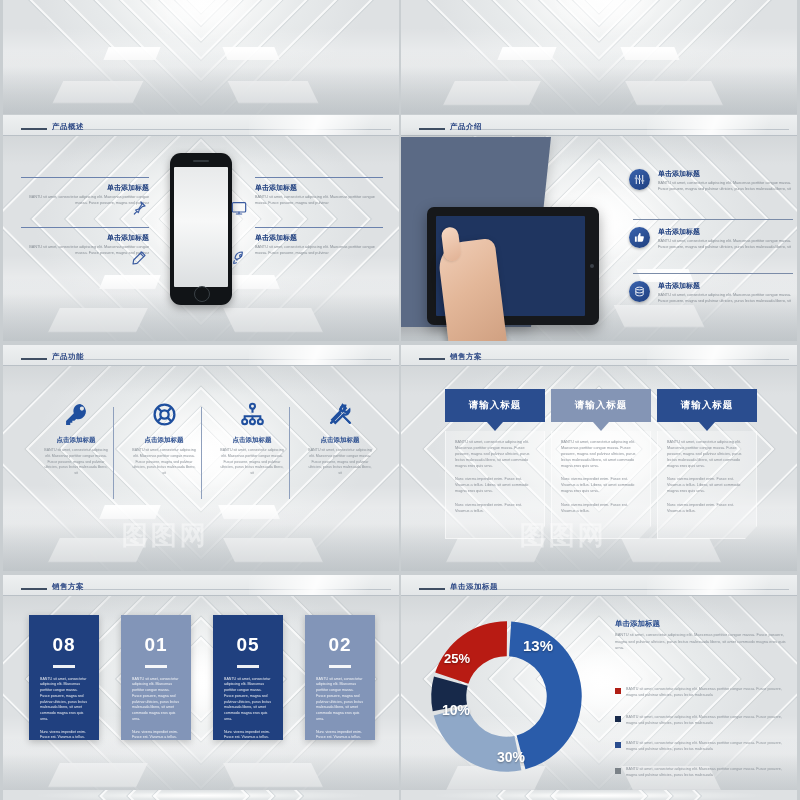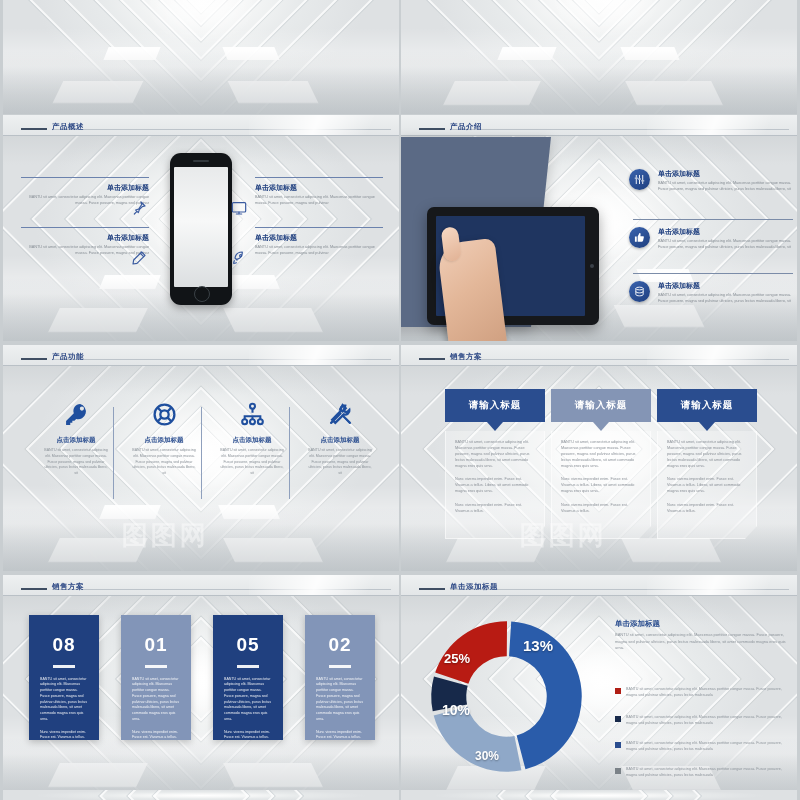--- a/index.html
+++ b/index.html
@@ -556,21 +556,21 @@
     <div class="donutwrap">
       <svg viewBox="0 0 200 200">
         <g id="donut-slices">
             <path d="M105.39998467952097 14.169701355168641 A86 86 0 0 1 121.67796480890777 183.22298866144953 L111.59519047918323 144.51462184217067 A46 46 0 0 0 102.88836389834842 54.090770492299505 Z" fill="#2a5caa"></path>
             <path d="M116.99853127260486 184.30332101746808 A86 86 0 0 1 16.77701133855048 121.6779648089078 L55.48537815782933 111.59519047918324 A46 46 0 0 0 109.09223765743981 145.0924740325992 Z" fill="#8fa8c8"></path>
             <path d="M15.696678982531935 116.99853127260486 A86 86 0 0 1 17.087795235866537 77.16217389613445 L55.65161140523094 87.7844185956068 A46 46 0 0 0 54.9075259674008 109.09223765743981 Z" fill="#17294a"></path>
             <path d="M18.491916739175622 72.56949940036601 A86 86 0 0 1 100.60038838562464 14.002095759336058 L100.3211379737062 54.00112098755184 A46 46 0 0 0 56.40265313955906 85.3278717722888 Z" fill="#b81b13"></path>
           </g>
       </svg>
       <div class="dlbl" style="left:104px;top:28px;font-size:15px">13%</div>
-      <div class="dlbl" style="left:56px;top:140px;font-size:12px">30%</div>
+      <div class="dlbl" style="left:78px;top:140px;font-size:14px">30%</div>
       <div class="dlbl" style="left:23px;top:93px;font-size:14px">10%</div>
       <div class="dlbl" style="left:25px;top:42px;font-size:13px">25%</div>
     </div>
 
     <div class="rtitle">单击添加标题</div>
     <div class="rpara">BANTU sit amet, consectetur adipiscing elit. Maecenas porttitor congue massa. Fusce posuere, magna sed pulvinar ultricies, purus lectus malesuada libero, sit amet commodo magna eros quis urna.</div>
 
     <div class="leg" style="top:112px">
       <span class="sq" style="background:#b01e15"></span>
       <p>BANTU sit amet, consectetur adipiscing elit. Maecenas porttitor congue massa. Fusce posuere, magna sed pulvinar ultricies, purus lectus malesuada</p>

